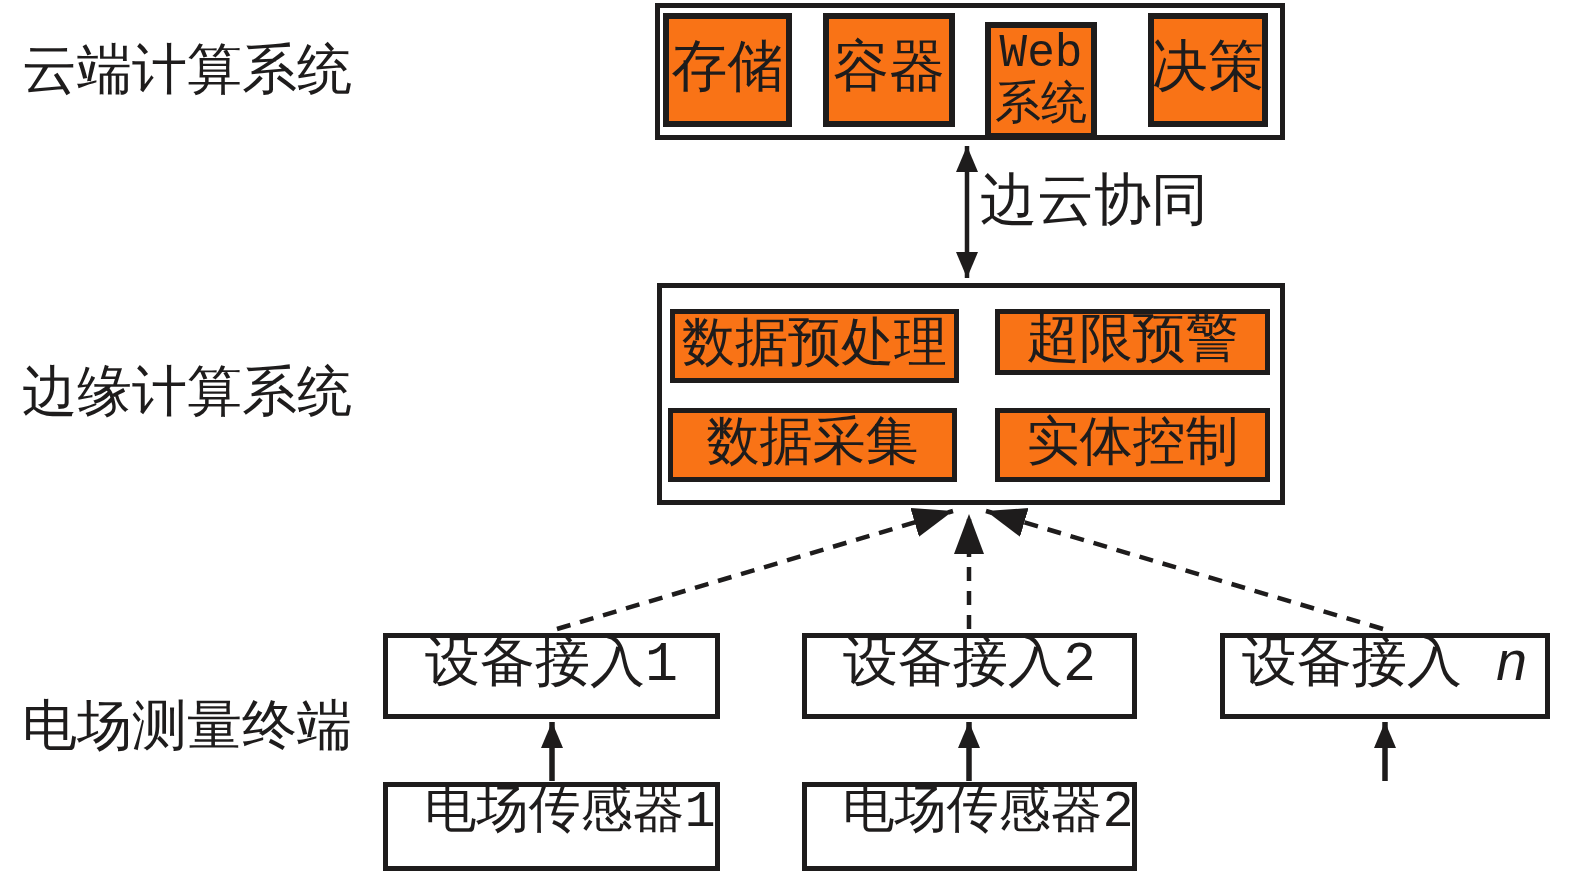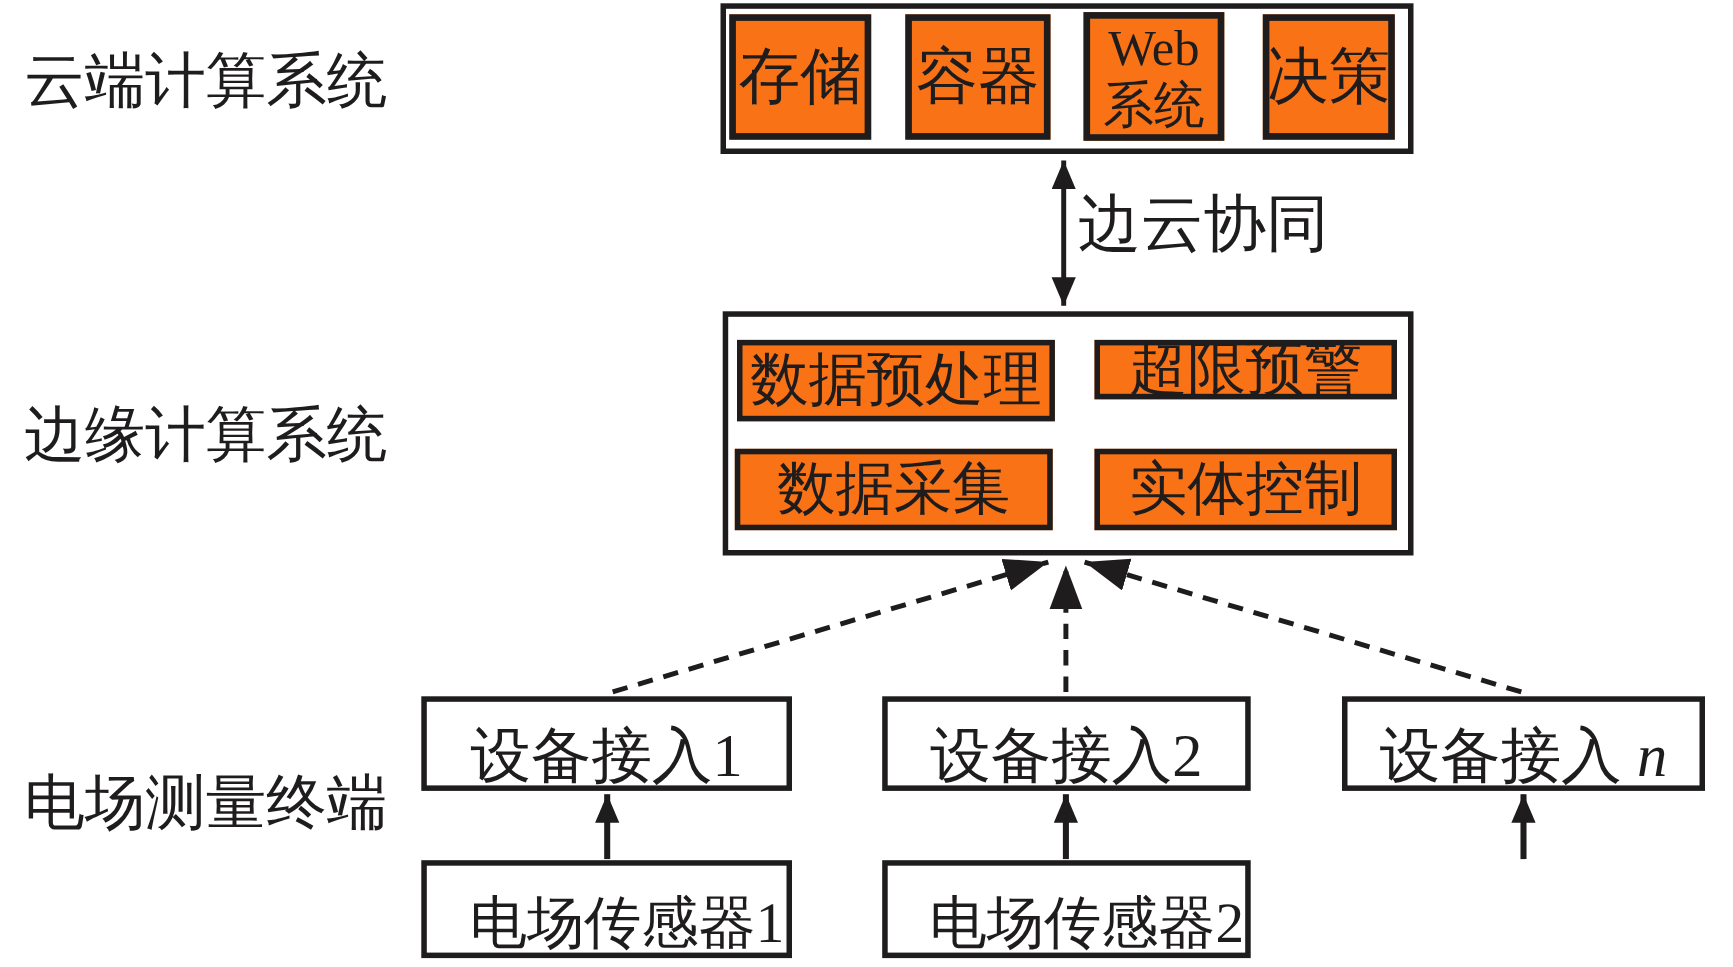--- a/index.html
+++ b/index.html
@@ -2,21 +2,21 @@
 <html><head>
 <meta charset="utf-8">
 <style>
   html, body { margin: 0; padding: 0; background: #ffffff; }
   #canvas {
     position: relative;
     width: 1575px;
     height: 879px;
     background: #ffffff;
     color: #1e1c1c;
-    font-family: Liberation Serif, serif;
+    font-family: Liberation Mono, monospace;
     overflow: hidden;
   }
   .row-label {
     position: absolute;
     left: 22px;
     font-size: 55px;
     line-height: 1.1;
     white-space: nowrap;
     color: #1e1c1c;
   }
@@ -40,21 +40,21 @@
     white-space: nowrap;
   }
   .edge-module { border-width: 5px; font-size: 53px; }
   .web-module { flex-direction: column; font-size: 46px; line-height: 1.12; }
   .t-box {
     position: absolute;
     box-sizing: border-box;
     border: 5px solid #1e1c1c;
     background: #ffffff;
     display: flex;
-    align-items: flex-end;
+    align-items: flex-start;
     justify-content: center;
     white-space: nowrap;
     line-height: 1;
   }
   .device-box { top: 633px; height: 86px; font-size: 55px; }
   .sensor-box { top: 782px; height: 89px; font-size: 52px; padding-left: 37px; }
   .suffix-italic { font-style: italic; }
   .collab-label {
     position: absolute;
     left: 980px;
@@ -97,32 +97,32 @@
     <line x1="1385" y1="781" x2="1385" y2="722" stroke-width="5.5" marker-end="url(#head-sm)"></line>
   </svg>
 
   <div class="row-label" style="top:44px">云端计算系统</div>
   <div class="row-label" style="top:366px">边缘计算系统</div>
   <div class="row-label" style="top:700px">电场测量终端</div>
 
   <div class="outer-box" style="left:655px; top:3px; width:630px; height:137px">
     <div class="module-box" style="left:3px;   top:5px; width:129px; height:114px">存储</div>
     <div class="module-box" style="left:163px; top:5px; width:132px; height:114px">容器</div>
-    <div class="module-box web-module" style="left:325px; top:3px; width:128px; height:117px">
+    <div class="module-box web-module" style="left:325px; top:14px; width:112px; height:117px">
       <span>Web</span>
       <span>系统</span>
     </div>
     <div class="module-box" style="left:488px; top:5px; width:120px; height:114px">决策</div>
   </div>
 
   <div class="collab-label">边云协同</div>
 
   <div class="outer-box" style="left:657px; top:283px; width:628px; height:222px">
     <div class="module-box edge-module" style="left:8px;   top:21px;  width:289px; height:74px">数据预处理</div>
-    <div class="module-box edge-module" style="left:333px; top:21px;  width:275px; height:54px">超限预警</div>
+    <div class="module-box edge-module" style="left:333px; top:21px;  width:275px; height:66px">超限预警</div>
     <div class="module-box edge-module" style="left:6px;   top:120px; width:289px; height:74px">数据采集</div>
     <div class="module-box edge-module" style="left:333px; top:120px; width:275px; height:74px">实体控制</div>
   </div>
 
   <div class="t-box device-box" style="left:383px; width:337px">
     <span>
       <span>设备接入</span><span>1</span>
     </span>
   </div>
   <div class="t-box sensor-box" style="left:383px; width:337px">

